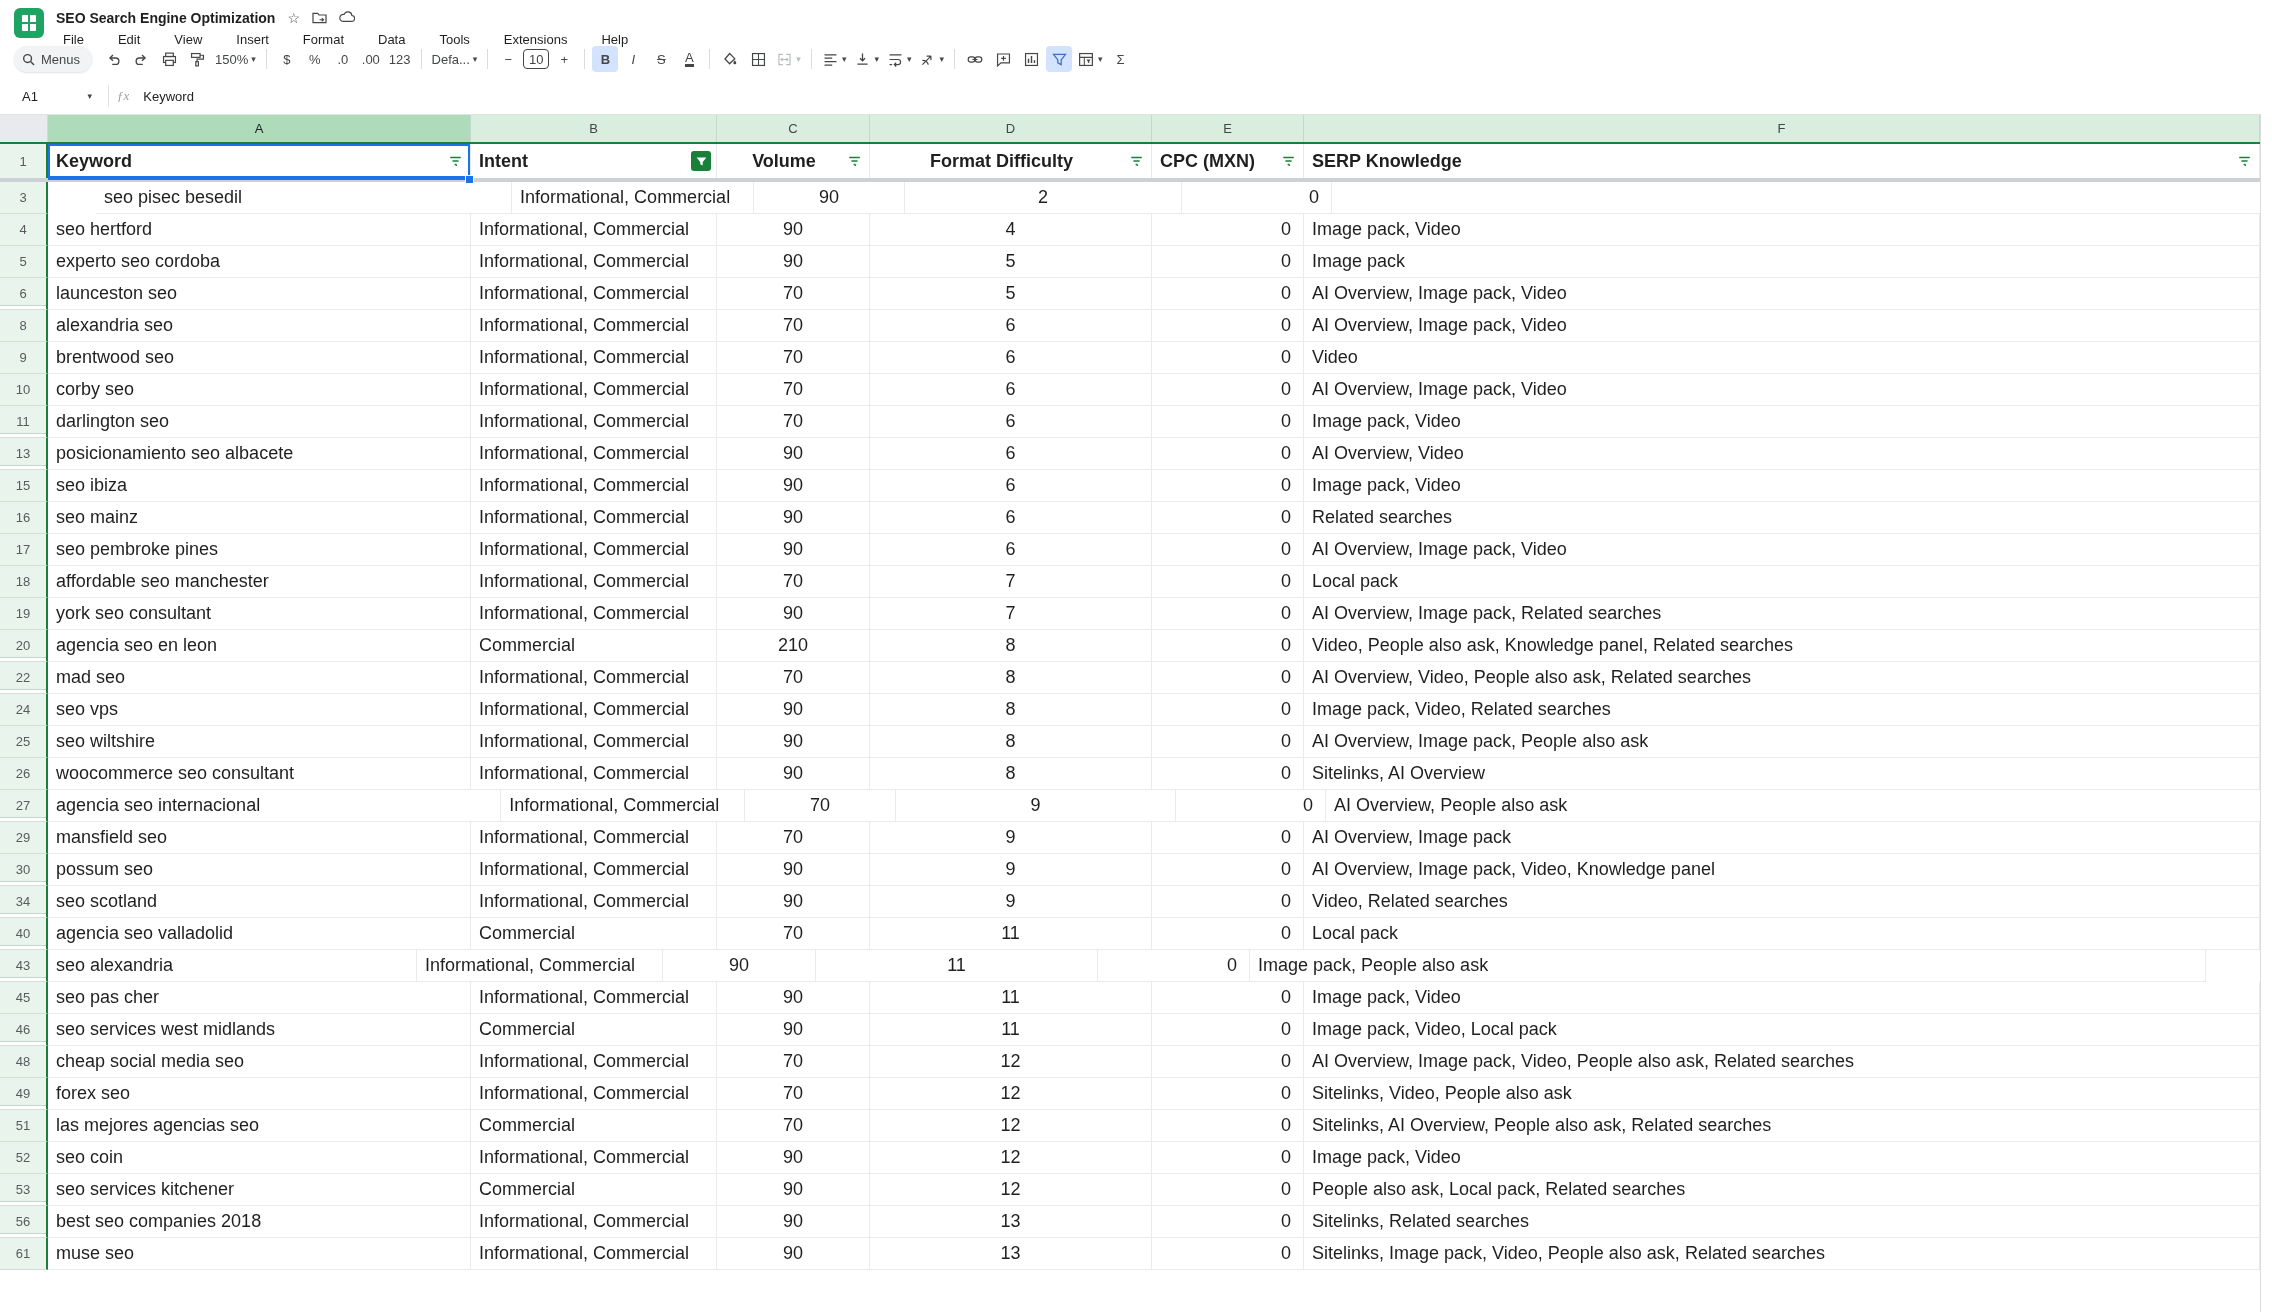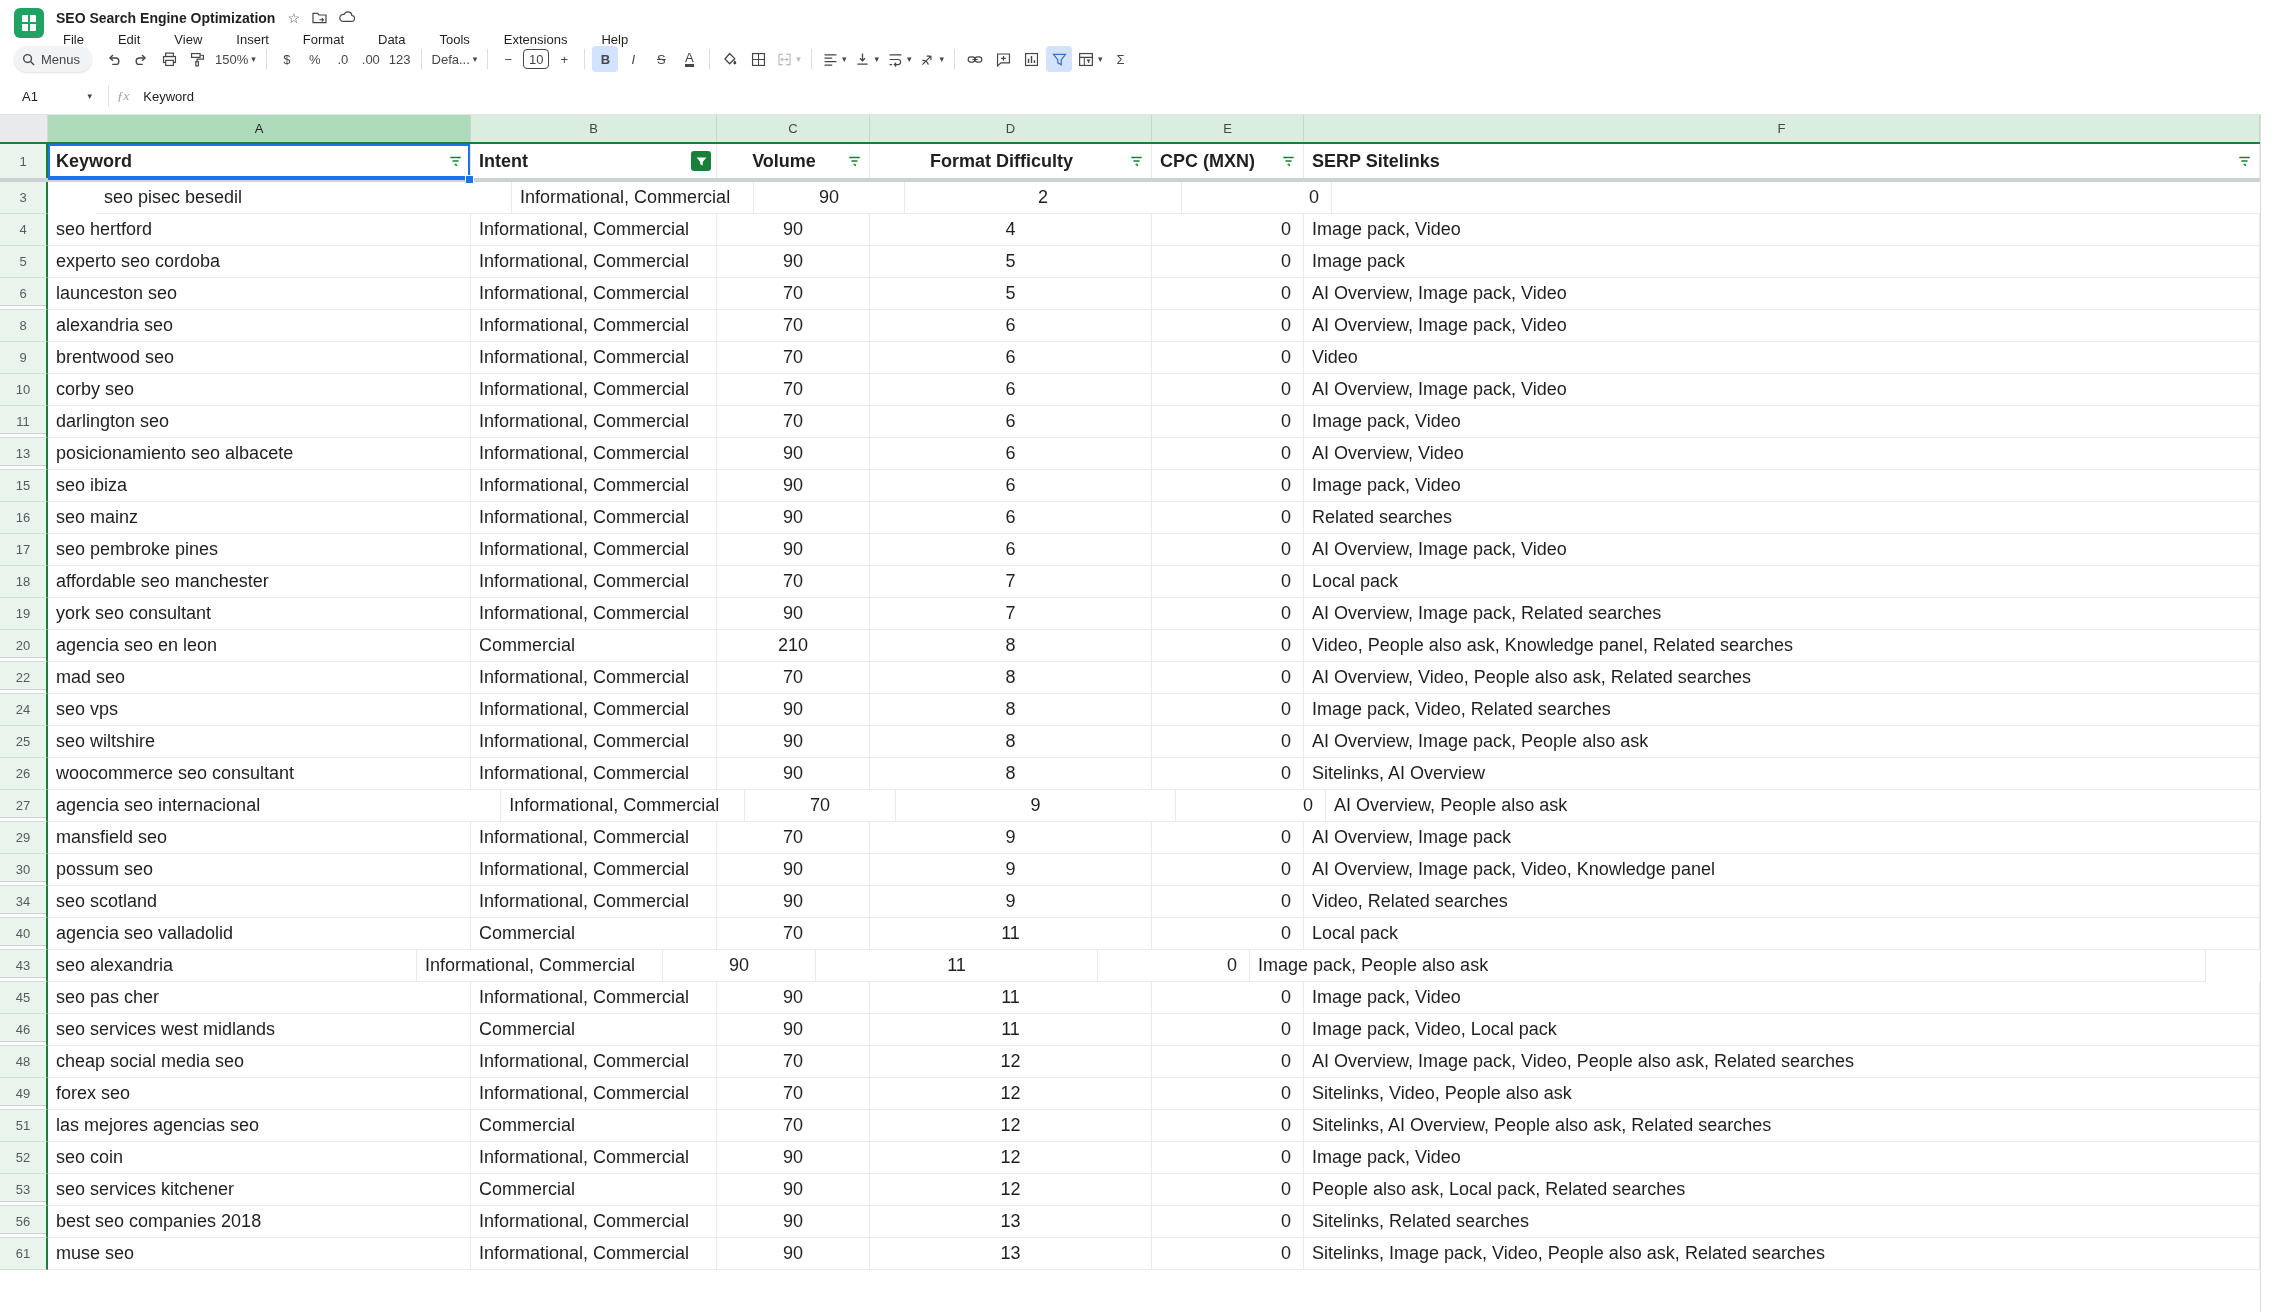--- a/index.html
+++ b/index.html
@@ -317,21 +317,21 @@
       </div>
       <div class="hcell" style="width: 152px;">
         <div style="display: inline;">CPC (MXN)</div>
         <div class="flt">
           <svg width="15" height="14" viewBox="0 0 16 16">
             <path d="M2 4 H14 M4.5 8 H11.5 M7 12 H9 M9 12 v1.6" stroke="#188038" stroke-width="1.6" fill="none"></path>
           </svg>
         </div>
       </div>
       <div class="hcell" style="width: 956px;">
-        <div style="display: inline;">SERP Sitelinks</div>
+        <div style="display: inline;">SERP Knowledge</div>
         <div class="flt">
           <svg width="15" height="14" viewBox="0 0 16 16">
             <path d="M2 4 H14 M4.5 8 H11.5 M7 12 H9 M9 12 v1.6" stroke="#188038" stroke-width="1.6" fill="none"></path>
           </svg>
         </div>
       </div>
     </div>
   <div id="grid-body">
       <div class="drow">
         <div class="gutter">3</div>

